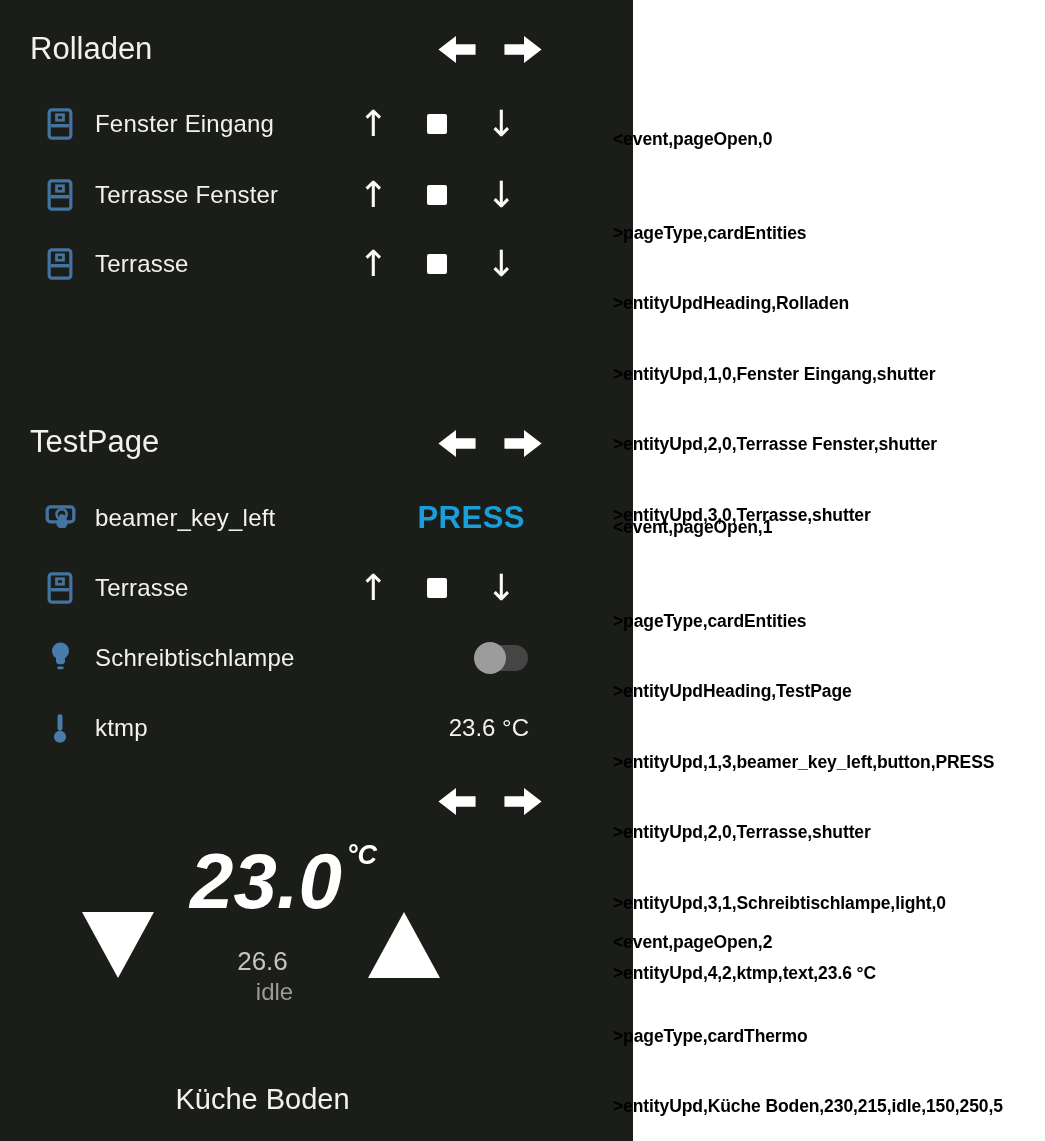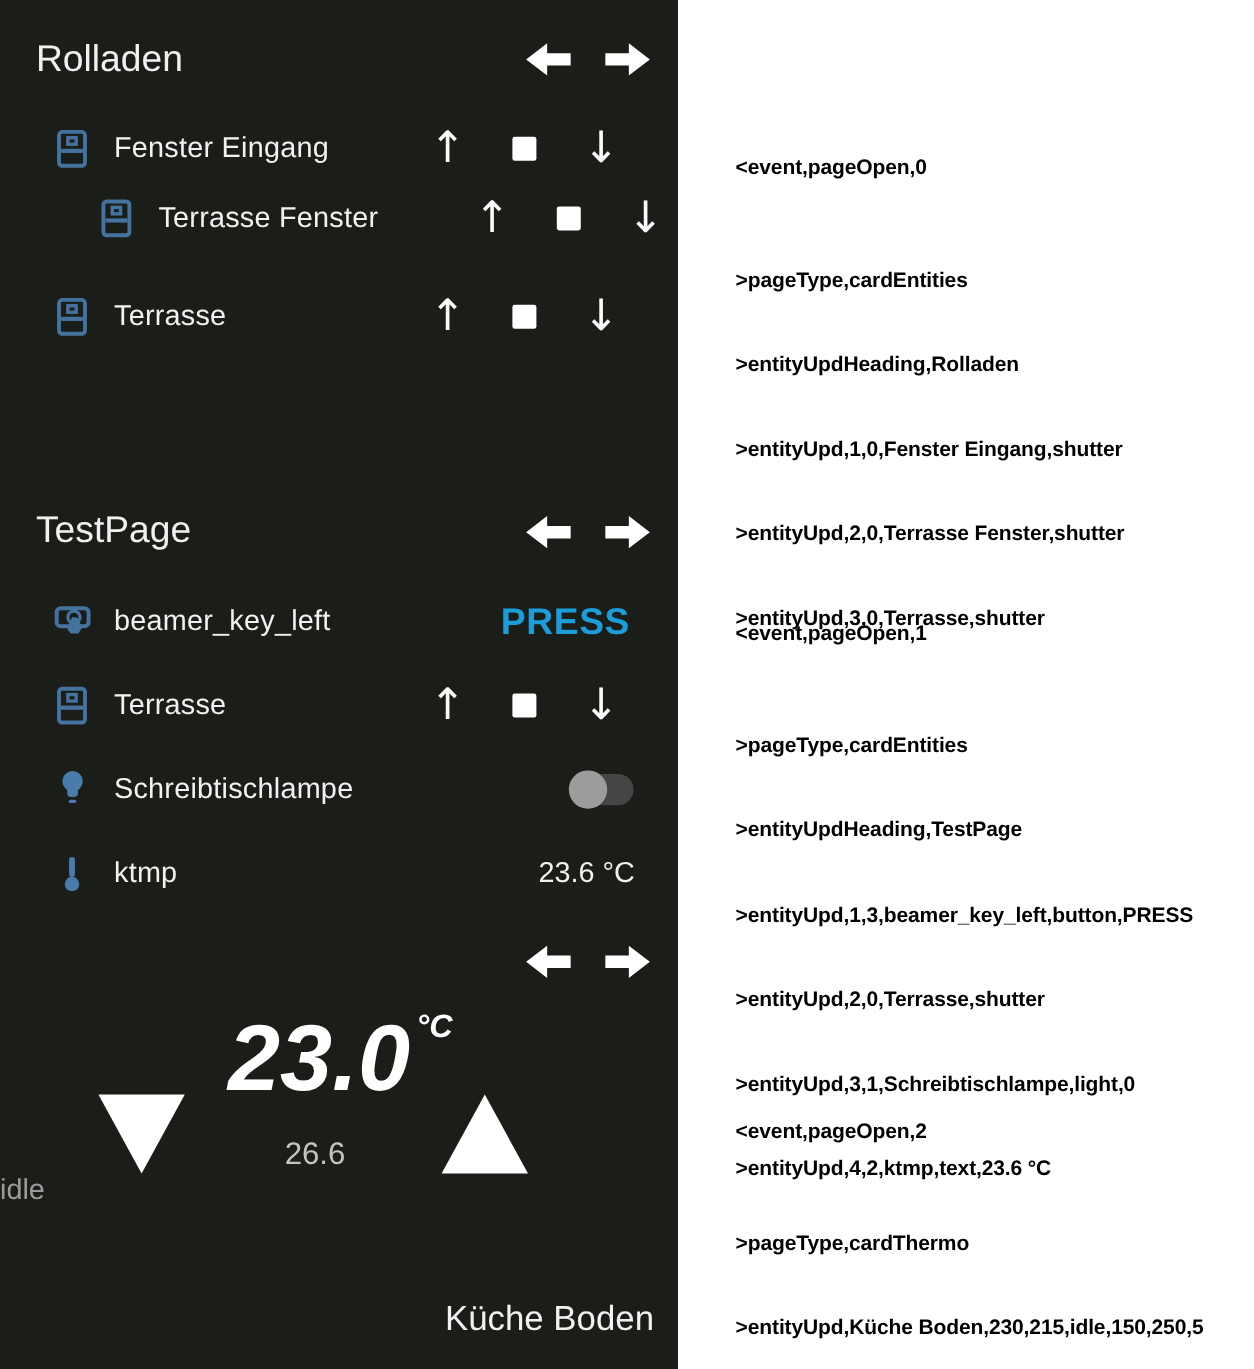--- a/index.html
+++ b/index.html
@@ -11,34 +11,34 @@
     --gray2:#9b9b9b;
     --knob:#9c9c9c;
     --track:#454545;
   }
   *{margin:0;padding:0;box-sizing:border-box;}
   html,body{width:1045px;height:1141px;background:#ffffff;overflow:hidden;
     font-family:"Liberation Sans",sans-serif;}
   .stage{position:relative;width:1045px;height:1141px;}
 
   
-  .panel{position:absolute;left:0;top:0;width:565px;height:1141px;background:var(--bg);}
+  .panel{position:absolute;left:0;top:0;width:633px;height:1141px;background:var(--bg);}
 
   .hdr{position:absolute;left:30px;font-size:31px;font-weight:400;color:var(--white);}
   .hdr1{top:31px;}
   .hdr2{top:424px;}
 
   .navs{position:absolute;left:438px;width:104px;display:flex;justify-content:space-between;}
   .navs1{top:33px;}
   .navs2{top:427px;}
   .navs3{top:785px;}
   .navs svg{display:block;}
 
   .erow{position:absolute;left:0;width:565px;height:56px;padding-left:12px;}
-  .r1a{top:96px;} .r1b{top:154px;margin-left:37px;} .r1c{top:236px;}
+  .r1a{top:96px;} .r1b{top:167px;} .r1c{top:236px;}
   .r2a{top:490px;} .r2b{top:560px;} .r2c{top:630px;} .r2d{top:700px;}
 
   .eicon{position:absolute;left:44px;top:50%;transform:translateY(-50%);width:32px;
     display:flex;justify-content:center;}
   .ename{position:absolute;left:95px;top:50%;transform:translateY(-50%);
     font-size:24px;color:var(--white);letter-spacing:.2px;white-space:nowrap;}
 
   .sctl{position:absolute;left:349px;top:0;width:176px;height:56px;
     display:flex;justify-content:space-between;align-items:center;}
   .arr{width:48px;text-align:center;font-family:"DejaVu Sans",sans-serif;
@@ -62,24 +62,24 @@
     color:#ffffff;line-height:1;white-space:nowrap;font-style:italic;}
   .bigtemp .deg{display:inline-block;font-size:27px;font-weight:700;
     position:relative;top:-44px;margin-left:5px;}
   .tri{position:absolute;width:0;height:0;cursor:pointer;}
   .tri-down{left:82px;top:912px;border-left:36px solid transparent;
     border-right:36px solid transparent;border-top:66px solid #ffffff;}
   .tri-up{left:368px;top:912px;border-left:36px solid transparent;
     border-right:36px solid transparent;border-bottom:66px solid #ffffff;}
   .target{position:absolute;left:0;top:946px;width:525px;text-align:center;
     font-size:26px;color:var(--gray1);}
-  .hstate{position:absolute;left:0;top:978px;width:525px;text-align:left;
+  .hstate{position:absolute;left:12px;top:978px;width:525px;text-align:center;
     font-size:24px;color:var(--gray2);}
-  .ttitle{position:absolute;left:0;top:1083px;width:525px;text-align:right;
-    font-size:29px;color:var(--white);margin-left:20px;}
+  .ttitle{position:absolute;left:0;top:1083px;width:525px;text-align:center;
+    font-size:29px;color:var(--white);}
 
   
   .log-block{position:absolute;left:613px;color:#000;font-weight:700;
     font-size:17.5px;line-height:23.5px;white-space:pre;letter-spacing:-.1px;}
   .lb1{top:81px;} .lb2{top:469px;} .lb3{top:884px;}
   .log-event{margin-bottom:23px;}
 </style>
 </head>
 <body>
 

